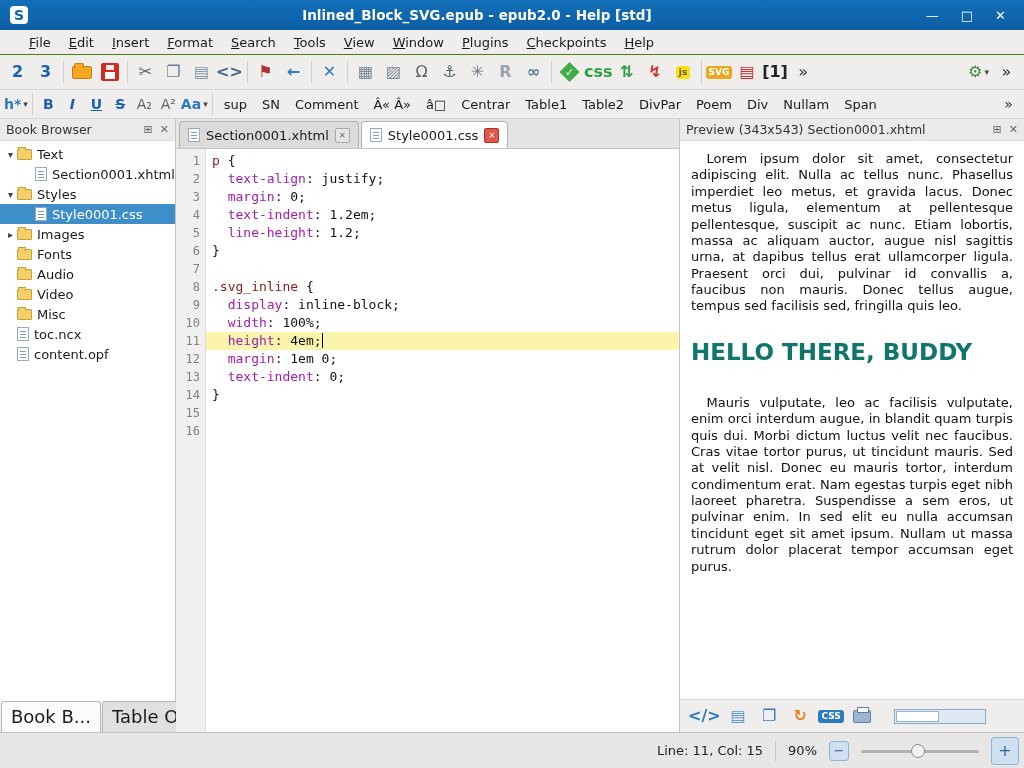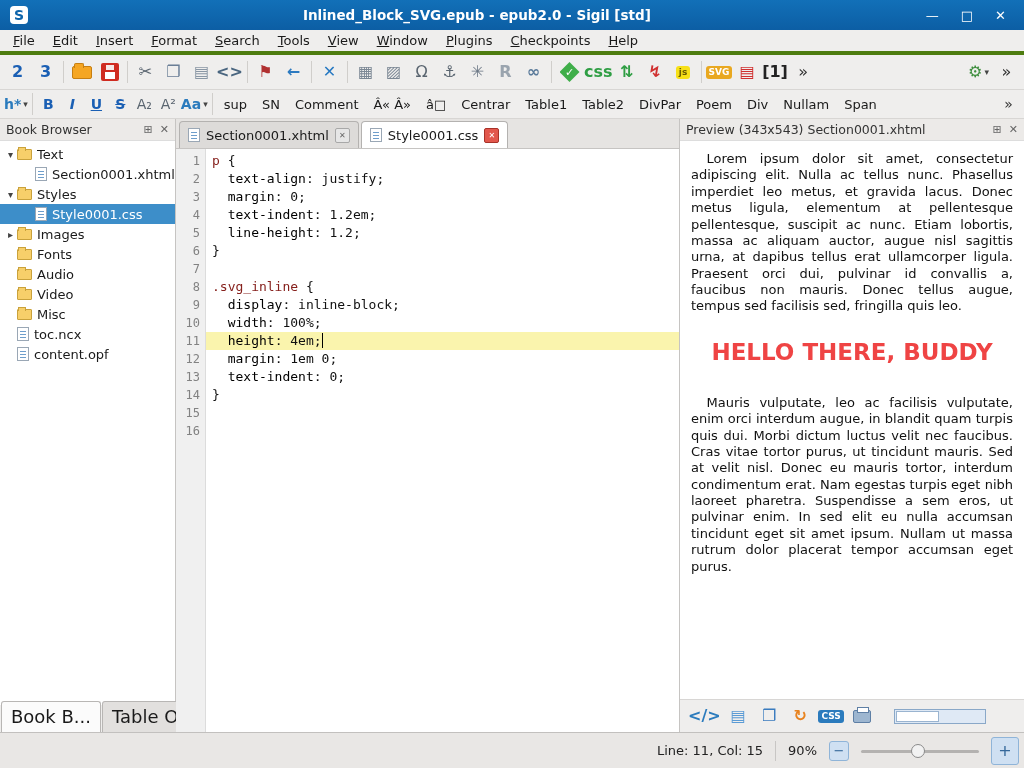--- a/index.html
+++ b/index.html
@@ -8,21 +8,21 @@
   .window { width:1024px; height:768px; display:flex; flex-direction:column; background:#efeeed; }
 
   
   .titlebar { height:30px; background:linear-gradient(#1270b8,#0c5ea4); display:flex; align-items:center; padding:0 10px; color:#fff; flex:none; }
   .sigil-logo { width:18px; height:18px; background:#fff; color:#0d64ab; border-radius:4px; font-weight:bold; font-size:14px; display:flex; align-items:center; justify-content:center; flex:none; }
   .titlebar .title { flex:1; text-align:center; font-weight:bold; font-size:13.5px; }
   .win-controls { display:flex; gap:22px; padding-right:8px; flex:none; }
   .win-btn { color:#fff; font-size:13px; cursor:default; }
 
   
-  .menubar { height:25px; background:#efeeed; display:flex; align-items:center; padding-left:4px; border-bottom:4px solid #4d7c0f; flex:none; }
+  .menubar { height:25px; background:#efeeed; display:flex; align-items:center; padding-left:20px; border-bottom:1px solid #4d7c0f; flex:none; }
   .menu-item { padding:3px 9px; }
   .menu-item::first-letter { text-decoration:underline; }
 
   
   .toolbar { display:flex; align-items:center; padding:0 4px; background:#efeeed; border-bottom:1px solid #d8d6d4; flex:none; }
   .toolbar-main { height:35px; gap:1px; }
   .toolbar-format { height:29px; gap:1px; }
   .tb-btn { min-width:27px; height:27px; display:flex; align-items:center; justify-content:center; border-radius:3px; flex:none; }
   .toolbar-format .tb-btn { height:23px; min-width:23px; }
   .tb-glyph { font-size:16px; line-height:1; }
@@ -73,30 +73,30 @@
   .editor-tab.active { background:#ffffff; }
   .tab-close { width:15px; height:15px; font-size:8px; display:flex; align-items:center; justify-content:center; border:1px solid #a8a8a8; border-radius:2px; background:#e6e6e6; color:#666; }
   .tab-close.red { background:#e2574c; border-color:#a83228; color:#fff; }
   .code-area { flex:1; display:flex; min-height:0; font-family:"DejaVu Sans Mono", monospace; font-size:13px; line-height:18px; background:#fff; }
   .gutter { width:30px; flex:none; background:#f0f0f0; border-right:1px solid #dcdcdc; text-align:right; padding:3px 5px 0 0; color:#828282; }
   .gutter-num { height:18px; font-size:12px; }
   .code-col { flex:1; padding-top:3px; min-width:0; }
   .code-line { height:18px; white-space:pre; padding-left:6px; }
   .code-line.current { background:#faf4ad; }
   .tok-sel { color:#86201c; }
-  .tok-prop { color:#000000; }
+  .tok-prop { color:#a21caf; }
   .tok-val { color:#111; }
   .tok-pln { color:#111; }
   .caret { display:inline-block; width:1px; height:15px; background:#000; vertical-align:-3px; }
 
   
   .preview-panel { width:345px; flex:none; display:flex; flex-direction:column; border-left:1px solid #c6c4c2; background:#efeeed; }
   .preview-content { flex:1; background:#fff; padding:10px 11px; text-align:justify; overflow:hidden; color:#111; min-height:0; }
   .preview-para { text-indent:1.2em; line-height:1.26; }
-  .preview-heading { text-align:center; font-weight:bold; font-size:23px; margin:24px 0 30px; color:#ef4444; }
+  .preview-heading { text-align:left; font-weight:bold; font-size:23px; margin:24px 0 30px; color:#0f766e; }
   .preview-footer { height:33px; flex:none; display:flex; align-items:center; gap:4px; padding:0 8px; background:#efeeed; border-top:1px solid #d8d6d4; }
   .preview-scrollbar { width:92px; height:15px; border:1px solid #8aa8c8; background:#dfe9f5; position:relative; margin-left:14px; flex:none; }
   .preview-scrollbar .thumb { position:absolute; left:1px; top:1px; bottom:1px; width:48%; background:#fff; border:1px solid #9ab4d0; }
 
   
   .statusbar { height:36px; flex:none; background:#e9e7e5; border-top:1px solid #c2c0be; display:flex; align-items:center; justify-content:flex-end; gap:12px; padding:0 5px; }
   .status-text { font-size:13px; color:#222; white-space:nowrap; }
   .sb-sep { width:1px; height:20px; background:#c8c6c4; }
   .zoom-out-btn { width:20px; height:20px; background:#cfe0f2; border:1px solid #8fb4d8; border-radius:3px; display:flex; align-items:center; justify-content:center; color:#35689a; font-size:13px; flex:none; }
   .zoom-slider { width:118px; height:22px; position:relative; flex:none; }
@@ -104,21 +104,21 @@
   .zoom-slider .handle { position:absolute; top:4px; left:42%; width:14px; height:14px; background:#f2f2f2; border:1px solid #8a8a8a; border-radius:50%; }
   .zoom-in-btn { width:28px; height:28px; background:#cfe0f2; border:1px solid #8fb4d8; border-radius:3px; display:flex; align-items:center; justify-content:center; color:#35689a; font-size:16px; flex:none; }
 </style>
 </head>
 <body>
 
 <div class="window">
 
   <div class="titlebar">
     <span class="sigil-logo">S</span>
-    <span class="title">Inlined_Block_SVG.epub - epub2.0 - Sigil [std]</span>
+    <span class="title">Inlined_Block_SVG.epub - epub2.0 - Help [std]</span>
     <div class="win-controls">
       <span class="win-btn">—</span>
       <span class="win-btn">□</span>
       <span class="win-btn">✕</span>
     </div>
   </div>
 
   <div class="menubar">
       <div class="menu-item">File</div>
       <div class="menu-item">Edit</div>

